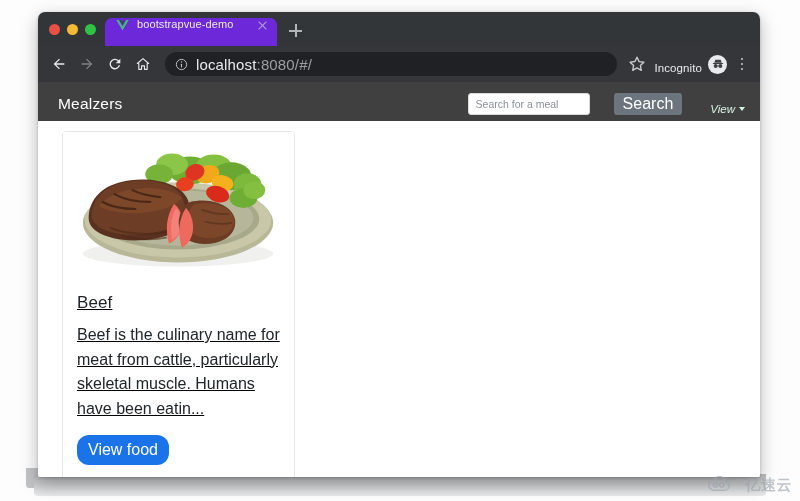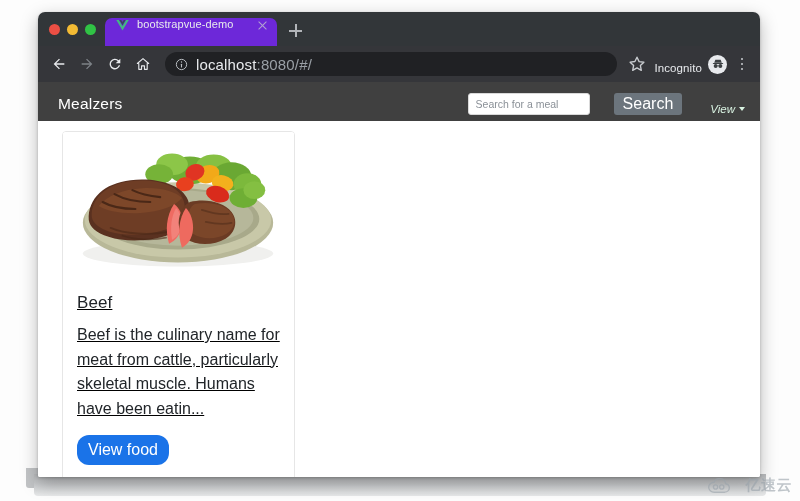--- a/index.html
+++ b/index.html
@@ -150,21 +150,21 @@
     font-size: 16px; line-height: 1.54; color: #212529; margin-bottom: 13px;
   }
   .btn-primary {
     display: inline-block; background: #1a73e8; color: #ffffff; font-size: 16px;
     padding: 6px 11px; border-radius: 12px; border: none; cursor: pointer;
     font-family: "Liberation Sans", sans-serif;
   }
 
   
   .watermark {
-    position: absolute; right: 8px; bottom: 6px; display: flex; align-items: center;
+    position: absolute; right: 8px; bottom: 6px; display: flex; align-items: flex-start;
     gap: 16px; opacity: .62; margin-top: 36px;
   }
   .watermark-text {
     font-size: 15px; color: #9aa3ab; font-weight: 700; letter-spacing: .5px;
     font-family: "DejaVu Sans", sans-serif;
   }
 </style>
 </head>
 <body>
 

